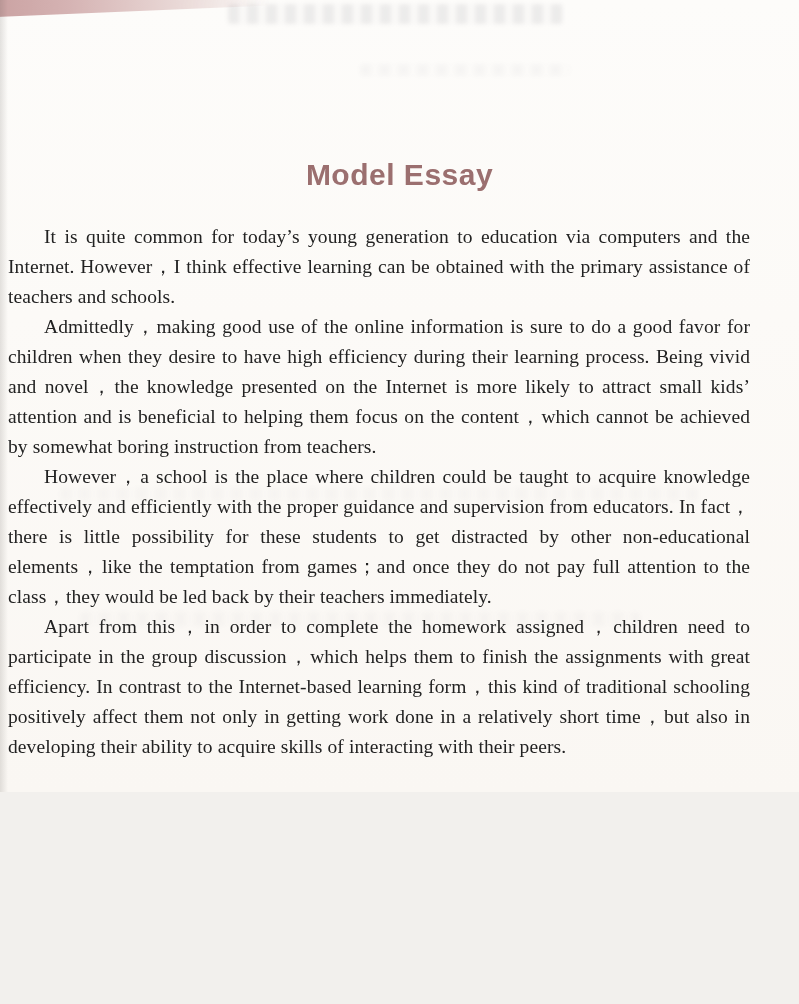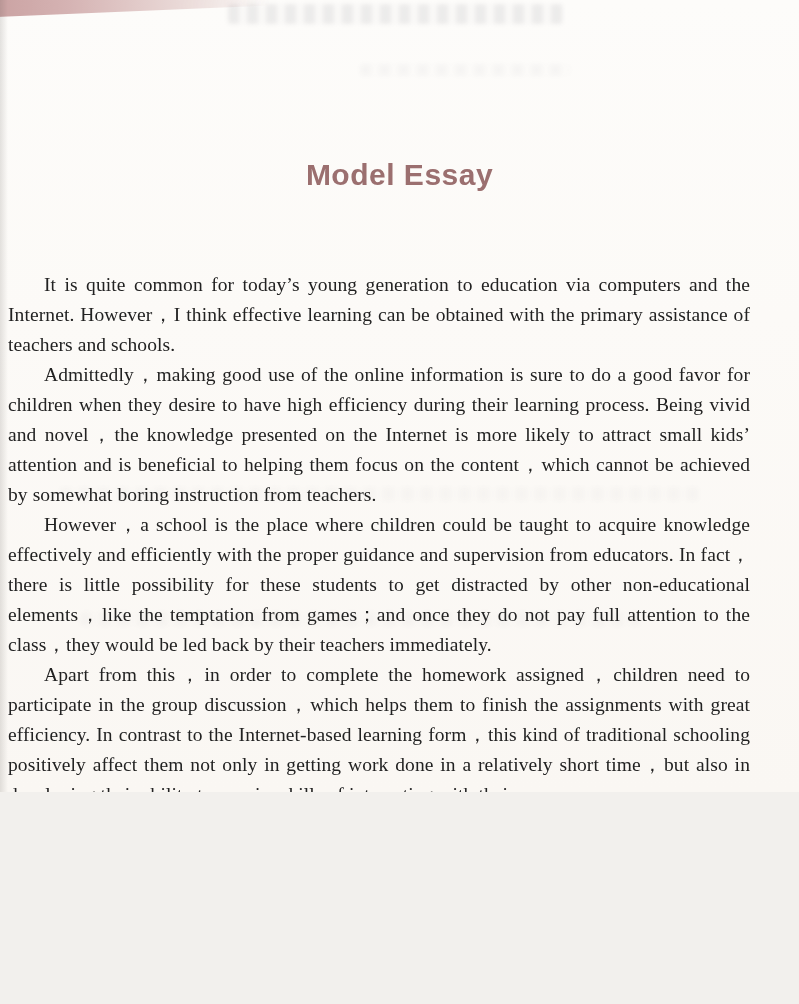--- a/index.html
+++ b/index.html
@@ -67,21 +67,20 @@
     color: var(--title-color);
   }
   .essay {
     position: absolute;
     top: 222px; left: 8px;
     width: 742px;
     font-size: 19.5px;
     line-height: 30px;
     text-align: justify;
     letter-spacing: 0.1px;
-    margin-top: 48px;
   }
   .essay p {
     margin: 0;
     text-indent: 36px;
   }
   .wordcount {
     position: absolute;
     top: 918px; right: 52px;
     font-size: 22px;
     line-height: 30px;

